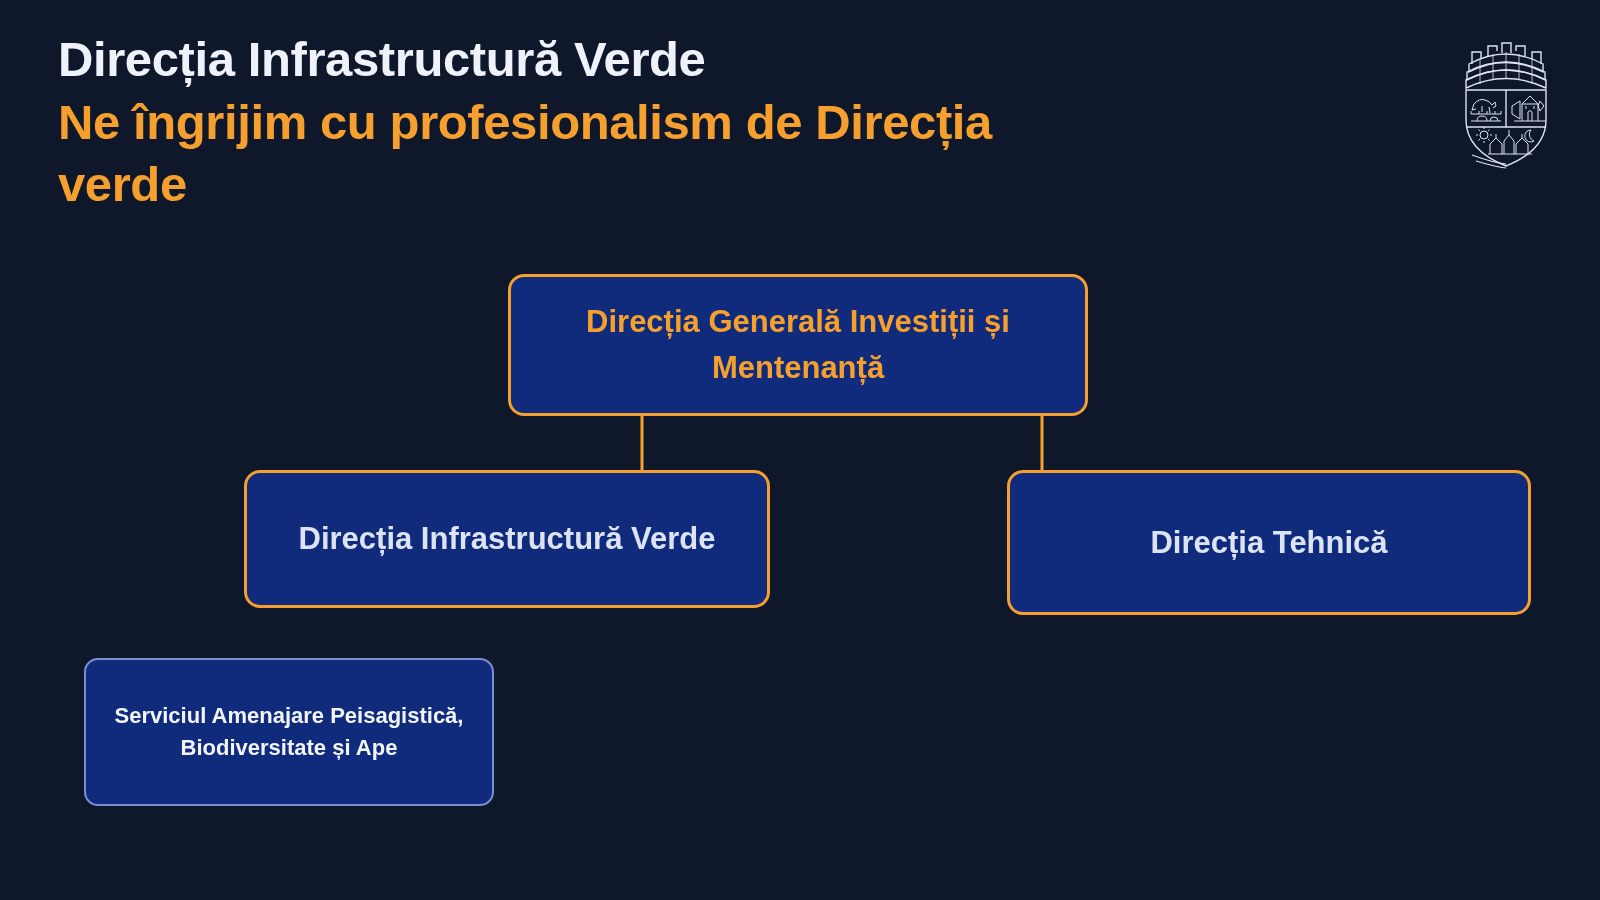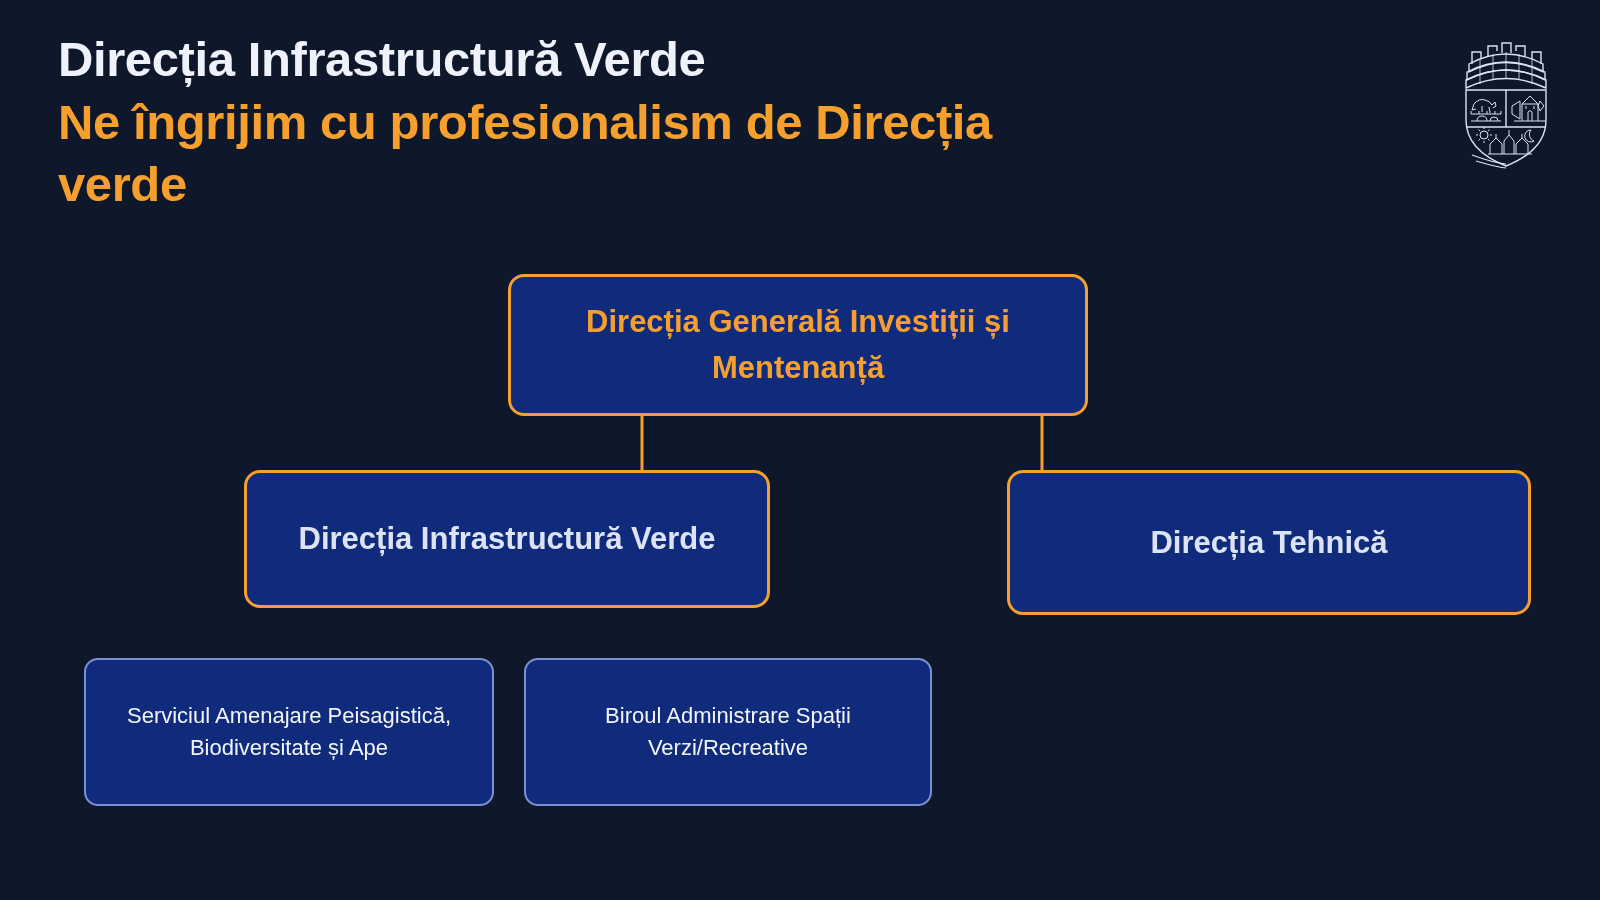--- a/index.html
+++ b/index.html
@@ -88,21 +88,21 @@
     line-height: 1.48;
   }
 
   .level3 {
     border: 2px solid #7B8FD4;
     border-radius: 14px;
   }
   .level3 .node-label {
     color: #F2F5FC;
     font-size: 22px;
-    font-weight: normal;
+    font-weight: bold;
     line-height: 1.45;
   }
 
   
   #node-dgim      { left: 508px;  top: 274px; width: 580px;  height: 142px; }
   #node-div       { left: 244px;  top: 470px; width: 526px;  height: 138px; }
   #node-dt        { left: 980px;  top: 470px; width: 524px;  height: 145px; margin-left: 27px; }
   #node-sapba     { left: 84px;   top: 658px; width: 410px;  height: 148px; }
   #node-basvr     { left: 524px;  top: 658px; width: 408px;  height: 148px; }
 
@@ -205,17 +205,14 @@
   </div>
 
   <div class="node level2" id="node-dt">
     <span class="node-label">Direcția Tehnică</span>
   </div>
 
   <div class="node level3" id="node-sapba">
     <span class="node-label">Serviciul Amenajare Peisagistică, Biodiversitate și Ape</span>
   </div>
 
-  <div class="node level3" id="node-basvr">
-    <span class="node-label">Biroul Administrare Spații Verzi/Recreative</span>
-  </div>
 
 </div>
 
 </body></html>

